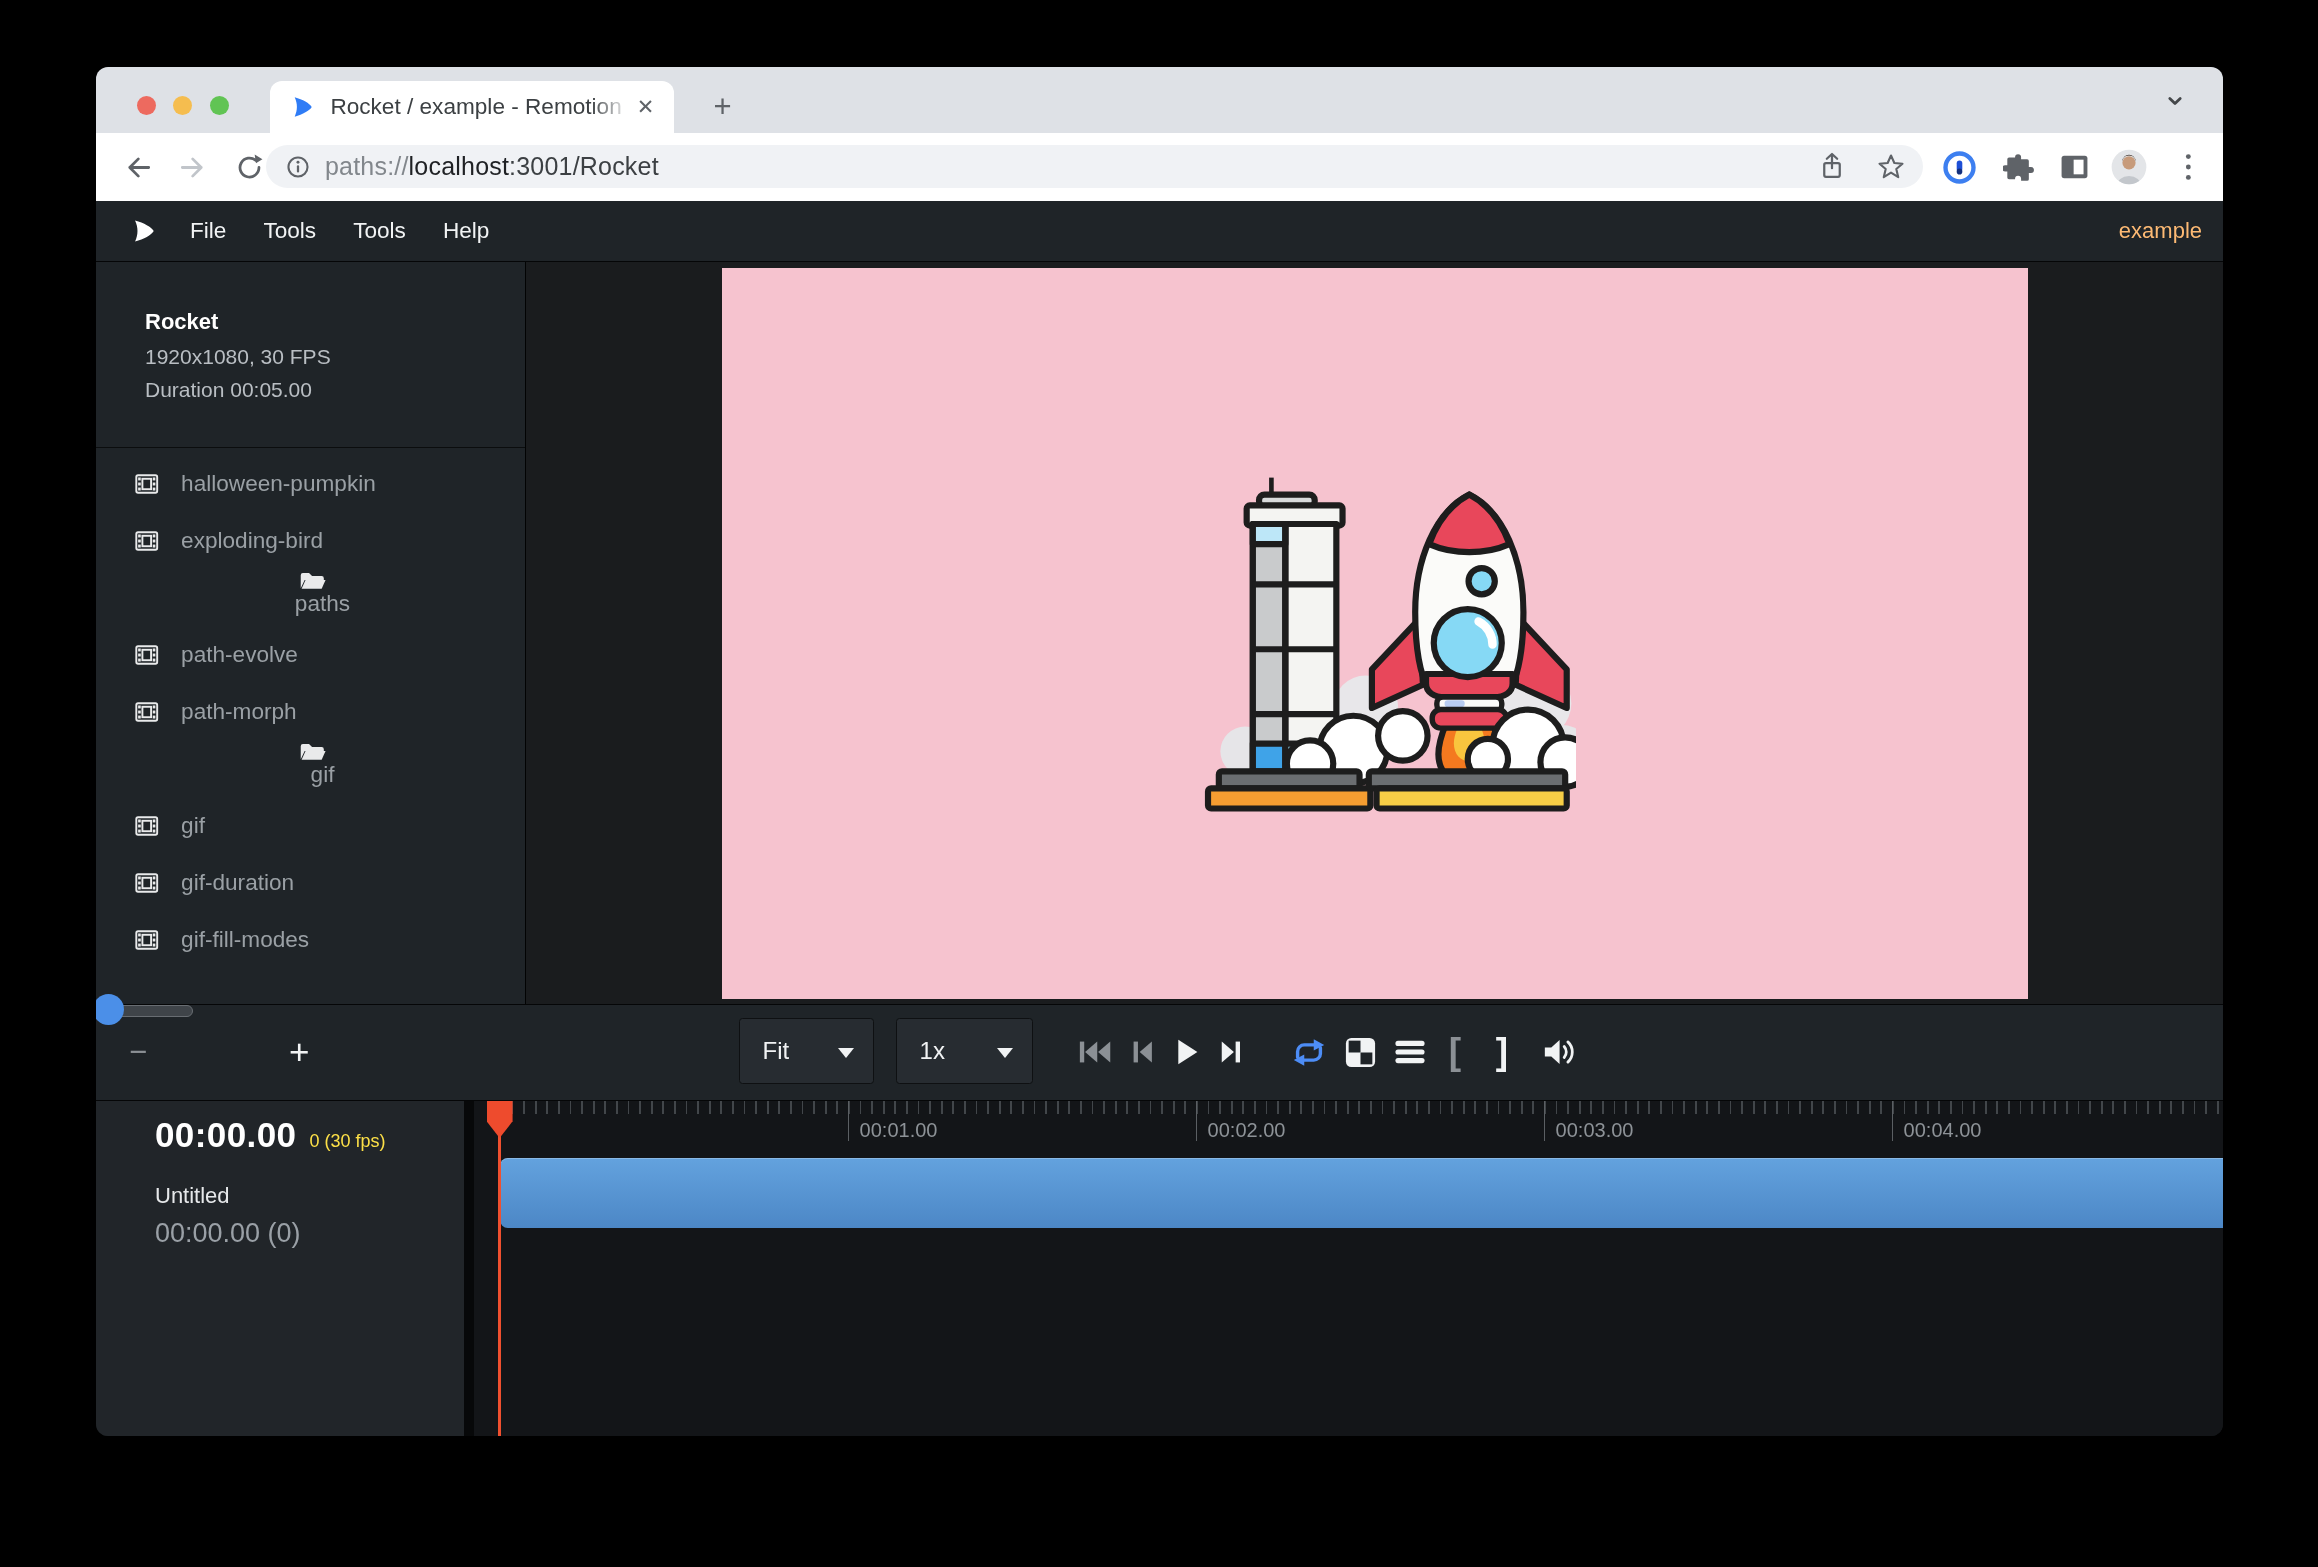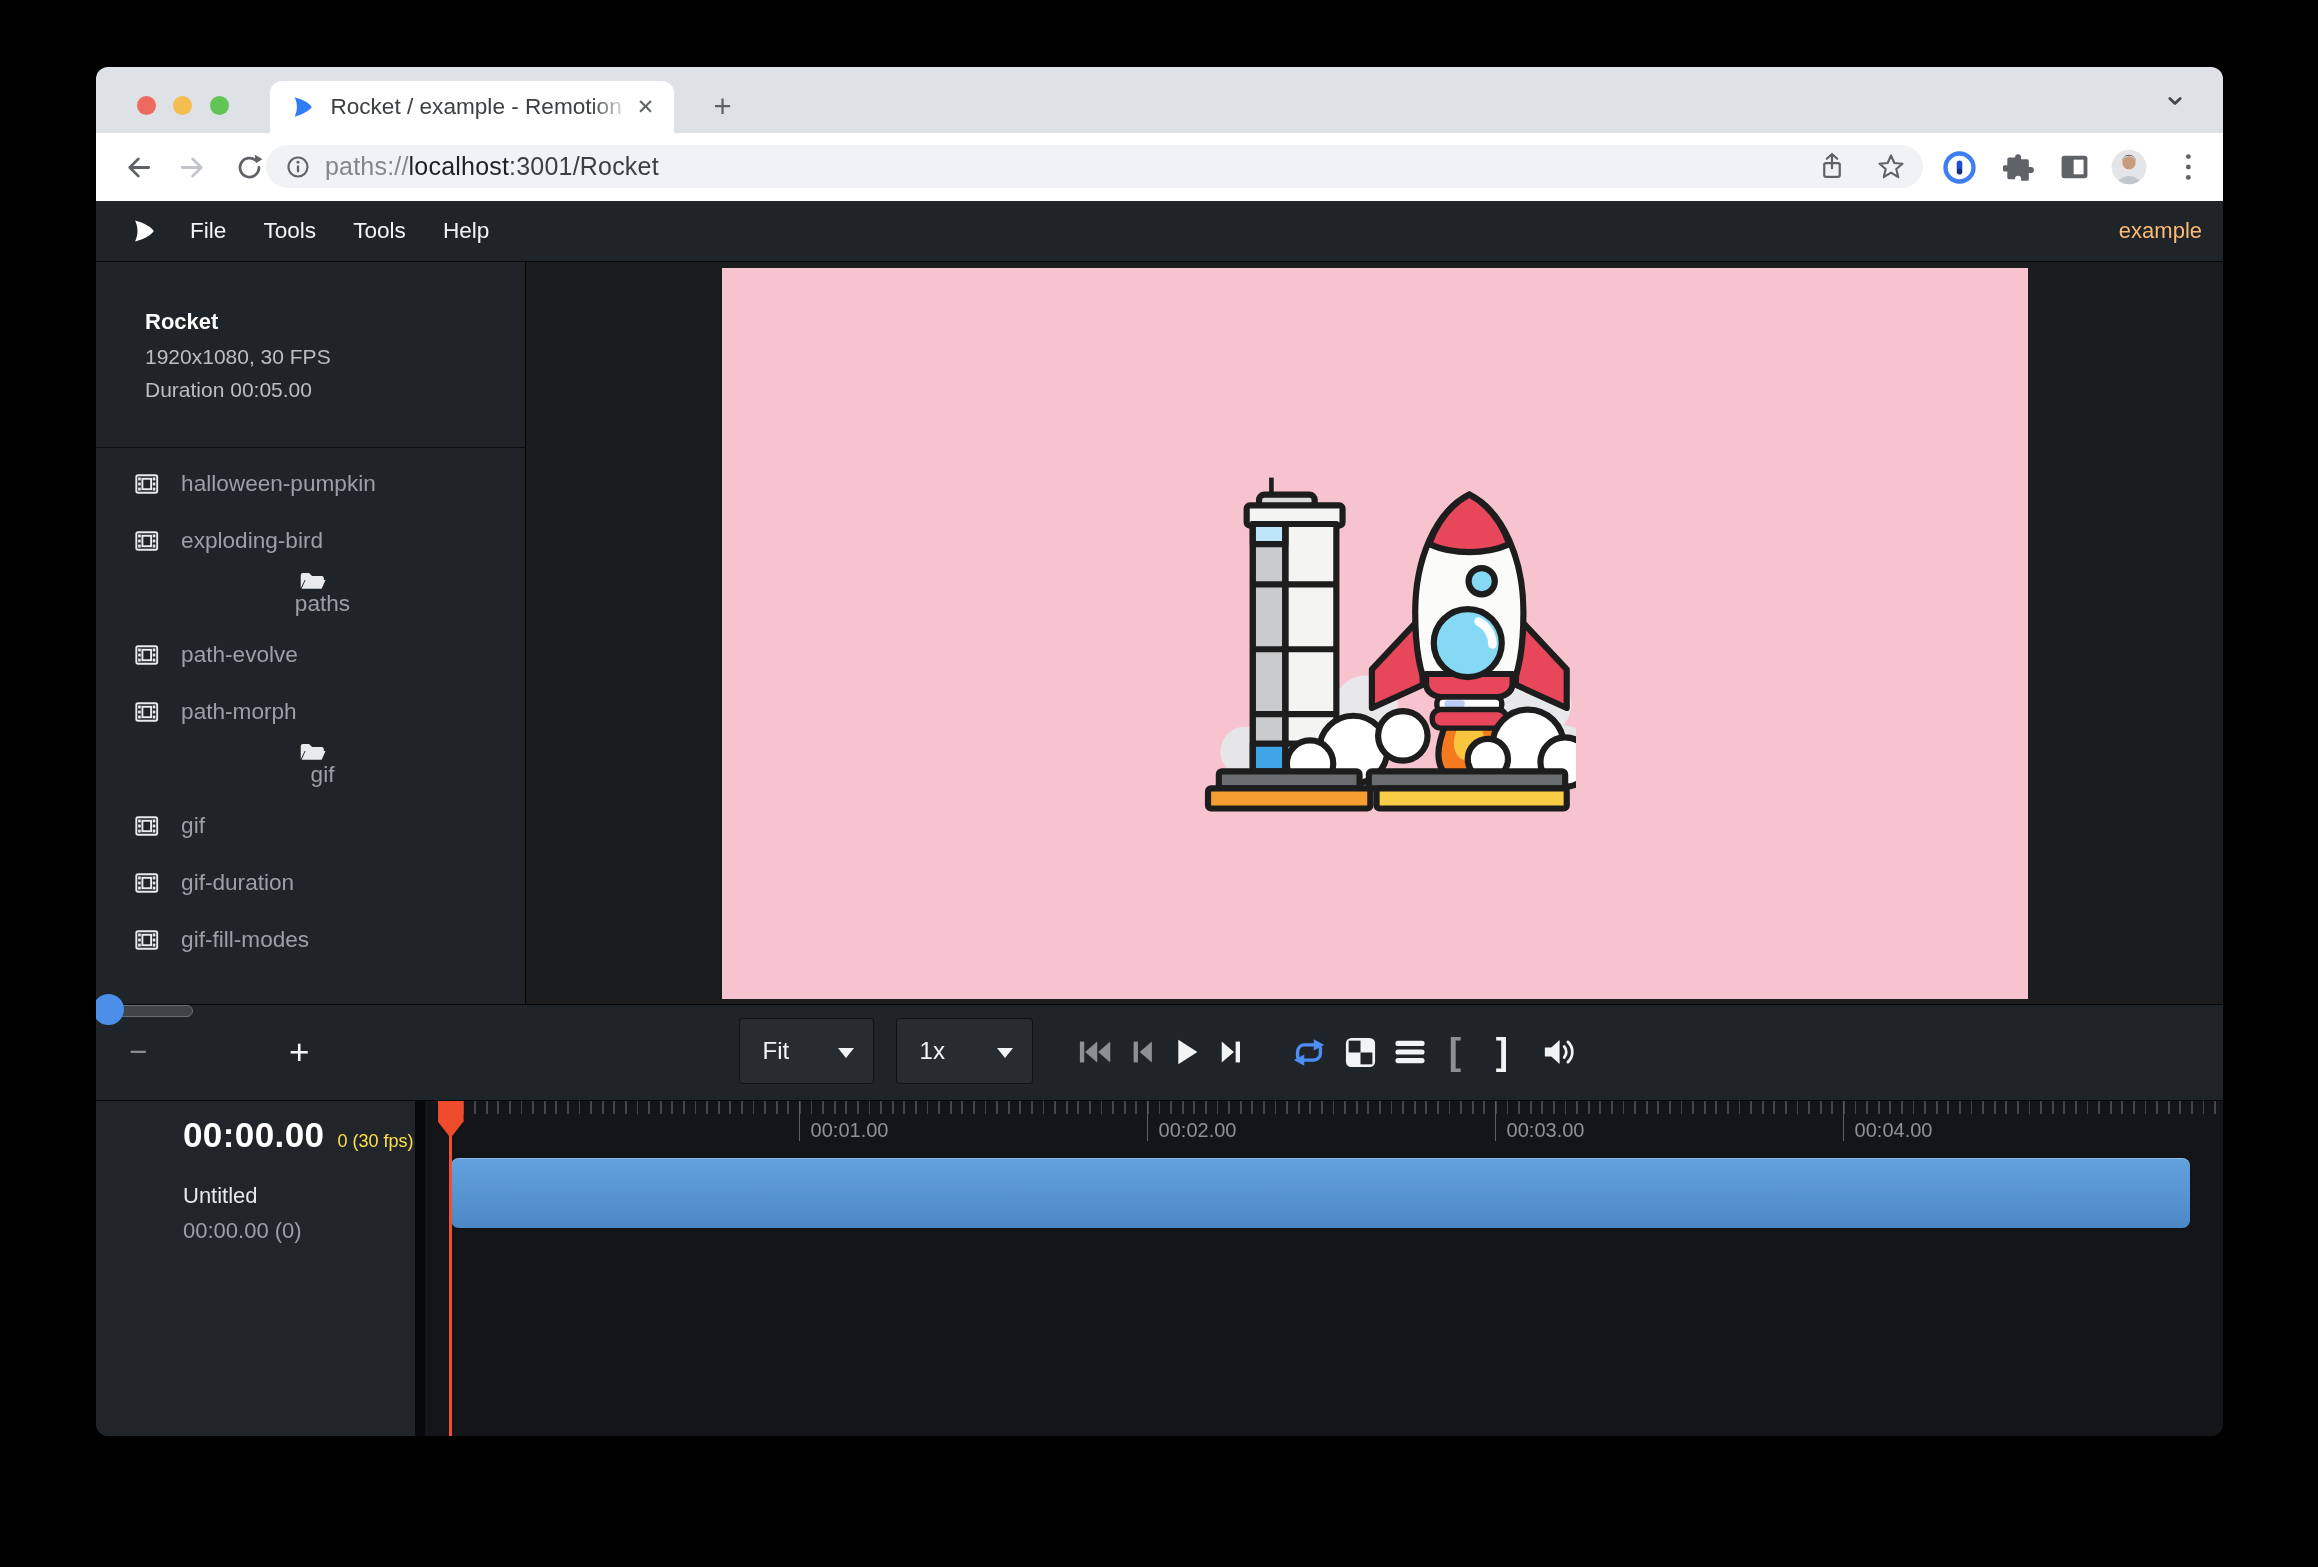--- a/index.html
+++ b/index.html
@@ -81,26 +81,26 @@
     border-left:8.7px solid transparent; border-right:8.7px solid transparent; border-top:10.4px solid #f1f3f4; }
   .tbtn { position:absolute; top:0; height:94px; display:flex; align-items:center; justify-content:center; }
   .t-skip{ left:978px; width:42px; } .t-prev{ left:1031px; width:31px; } .t-play{ left:1073px; width:35px; }
   .t-next{ left:1120px; width:31px; } .t-loop{ left:1190px; width:45px; } .t-checker{ left:1244px; width:40px; }
   .t-lines{ left:1294px; width:40px; } .t-brin{ left:1346px; width:26px; } .t-brout{ left:1393px; width:26px; }
   .t-vol{ left:1442px; width:45px; }
   .bracket { font-size:37px; font-weight:bold; }
   .t-brin .bracket{ color:#8b9095; } .t-brout .bracket{ color:#f1f3f4; }
   
   .timeline { height:336px; flex:none; border-top:1.7px solid #050607; display:flex; }
-  .tl-left { width:319px; flex:none; background:#212529; padding:14px 0 0 87px; }
+  .tl-left { width:368px; flex:none; background:#212529; padding:14px 0 0 59px; }
   .tl-bigrow { display:flex; align-items:baseline; }
   .tl-time { color:#fff; font-size:35px; font-weight:600; letter-spacing:0.4px; }
   .tl-fps { color:#fde047; font-size:18px; margin-left:13px; }
   .tl-name { color:#e6e8ea; font-size:22px; margin-top:28px; }
-  .tl-sub { color:#9aa0a6; font-size:22px; margin-top:8.7px; }
+  .tl-sub { color:#9aa0a6; font-size:27px; margin-top:8.7px; }
   .tl-gap { width:9.6px; flex:none; background:#070809; }
   .tl-track { flex:1; position:relative; background:#131518; overflow:hidden; }
   .ruler { position:absolute; left:26px; right:0; top:0; height:13px;
     background-image:repeating-linear-gradient(to right,#42464a 0,#42464a 1.7px,transparent 1.7px,transparent 11.6px); }
   .major { position:absolute; top:0; width:1.7px; height:40px; background:#5b5f63; }
   .m1{ left:374px; } .m2{ left:722px; } .m3{ left:1070px; } .m4{ left:1418px; }
   .rlabel { position:absolute; top:18px; font-size:20px; color:#8d9297; }
   .r1{ left:386px; } .r2{ left:734px; } .r3{ left:1082px; } .r4{ left:1430px; }
   .playhead-line { position:absolute; left:24px; top:0; width:3.5px; height:100%; background:#f0502f; }
   .playhead-flag { position:absolute; left:13px; top:0; width:26px; height:37px; background:#ee4b2d;

